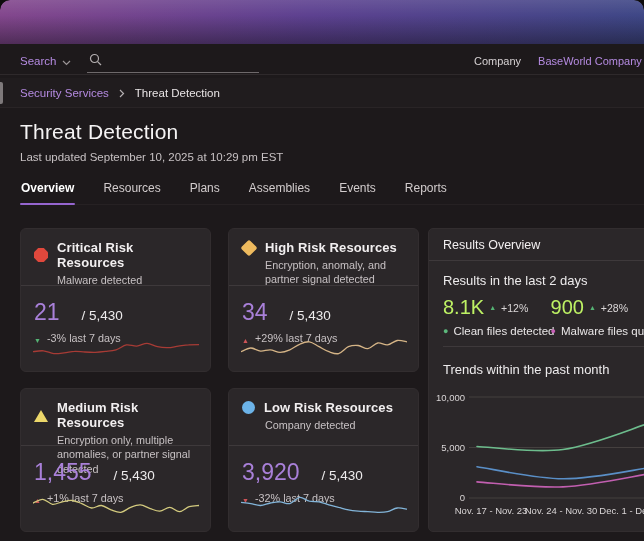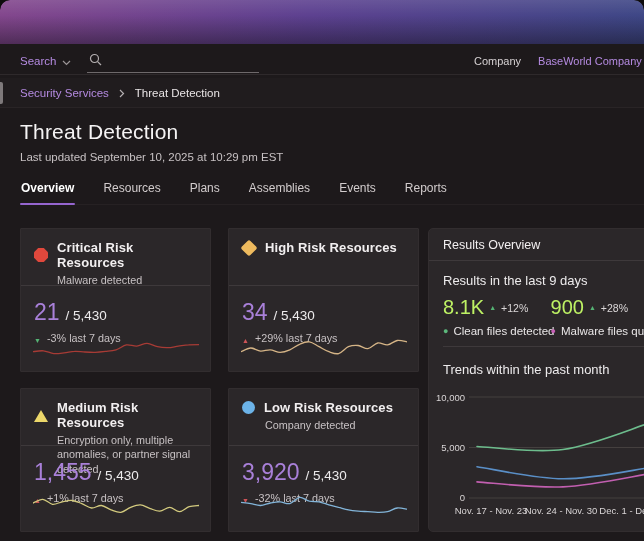--- a/index.html
+++ b/index.html
@@ -43,32 +43,32 @@
   
   .tabs { position:absolute; top:177px; left:20px; right:0; height:28px; display:flex; gap:27px;
     border-bottom:1px solid #262123; }
   .tab { position:relative; font-size:12px; color:#d2cccd; padding:4px 1px 10px; cursor:pointer;text-align:right; }
   .tab.active { color:#ffffff; font-weight:700; }
   .tab.active::after { content:""; position:absolute; left:0; right:0; bottom:-1px; height:2px; background:#9565cf; border-radius:1px; }
 
   
   .cards-grid { position:absolute; top:228px; left:20px; display:grid;
     grid-template-columns:191px 191px; grid-auto-rows:144px; gap:16px 17px; }
-  .card { position:relative; background:#2b2729; border-radius:1px; border:1px solid #322d2f; }
+  .card { position:relative; background:#2b2729; border-radius:6px; border:1px solid #322d2f; }
   .card-head { position:absolute; top:0; left:0; right:0; height:57px; border-bottom:1px solid #3e393b; padding:11px 13px 0; }
   .card-head-row { display:flex; align-items:center; gap:9px; }
   .risk-icon { width:14px; height:14px; flex:0 0 auto; }
   .icon-octagon { clip-path:polygon(30% 0,70% 0,100% 30%,100% 70%,70% 100%,30% 100%,0 70%,0 30%); }
   .icon-diamond { width:12px; height:12px; transform:rotate(45deg); border-radius:2px; margin:0 1px; }
   .icon-triangle { clip-path:polygon(50% 0,100% 100%,0 100%); height:12px; margin-top:2px; }
   .icon-circle { border-radius:50%; width:13px; height:13px; }
   .card-title { color:#f2eff0; font-size:13px; font-weight:700; letter-spacing:.1px; }
   .card-sub { color:#c7c1c3; font-size:10.8px; line-height:1.32; margin:3px 0 0 23px; }
   .card-body { position:absolute; top:57px; left:0; right:0; bottom:0; padding:13px 13px 0; }
-  .value-row { display:flex; align-items:baseline; gap:6px; }
+  .value-row { display:flex; align-items:baseline; gap:22px; }
   .big-number { color:#a980d9; font-size:23px; font-weight:400; }
   .total { color:#edebec; font-size:13.5px; }
   .delta-row { display:flex; align-items:flex-end; gap:6px; margin-top:6px; }
   .tri { font-size:7px; line-height:1; }
   .delta-text { color:#c7c1c3; font-size:10.8px; }
   .spark { position:absolute; left:12px; right:11px; bottom:9px; height:34px; }
   .spark path { fill:none; stroke-width:1.3; stroke-linecap:round; stroke-linejoin:round; }
 
   
   .results-panel { position:absolute; top:228px; left:428px; width:260px; height:304px;
@@ -176,20 +176,21 @@
           </svg>
       </div>
     </div>
 
     <div class="card">
       <div class="card-head">
         <div class="card-head-row">
           <span class="risk-icon icon-diamond" style="background: rgb(238, 186, 94);"></span>
           <span class="card-title">High Risk Resources</span>
         </div>
+        <div class="card-sub">Encryption, anomaly, and partner signal detected</div>
       </div>
       <div class="card-body">
         <div class="value-row">
           <span class="big-number">34</span>
           <span class="total">/ 5,430</span>
         </div>
         <div class="delta-row">
           <span class="tri" style="color: rgb(207, 84, 88);">▲</span>
           <span class="delta-text">+29% last 7 days</span>
         </div>
@@ -244,21 +245,21 @@
           </svg>
       </div>
     </div>
 
   </div>
 
   <aside class="results-panel">
     <div class="panel-head">
       <span class="panel-title">Results Overview</span>
     </div>
-    <div class="period-title">Results in the last 9 days</div>
+    <div class="period-title">Results in the last 2 days</div>
 
     <div class="stats-row">
       <div class="stat">
         <div class="stat-top">
           <span class="stat-value">8.1K</span>
           <span class="tri" style="color: rgb(85, 179, 116);">▲</span>
           <span class="stat-delta">+12%</span>
         </div>
         <div class="stat-legend">
           <span class="dot" style="color: rgb(92, 184, 124);">●</span>

